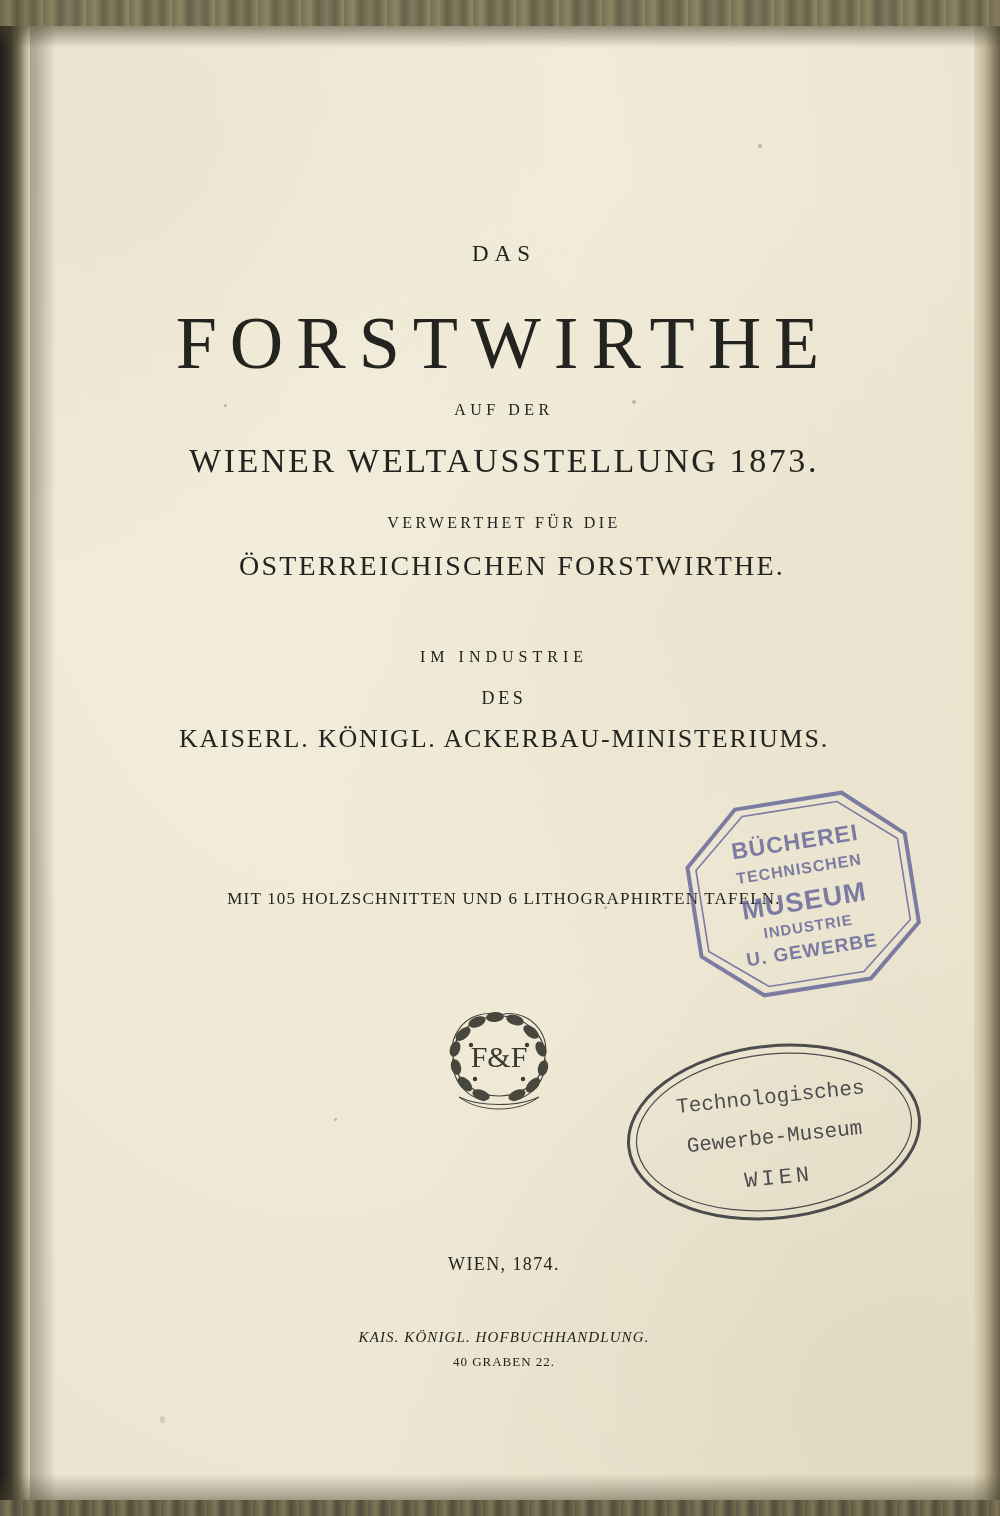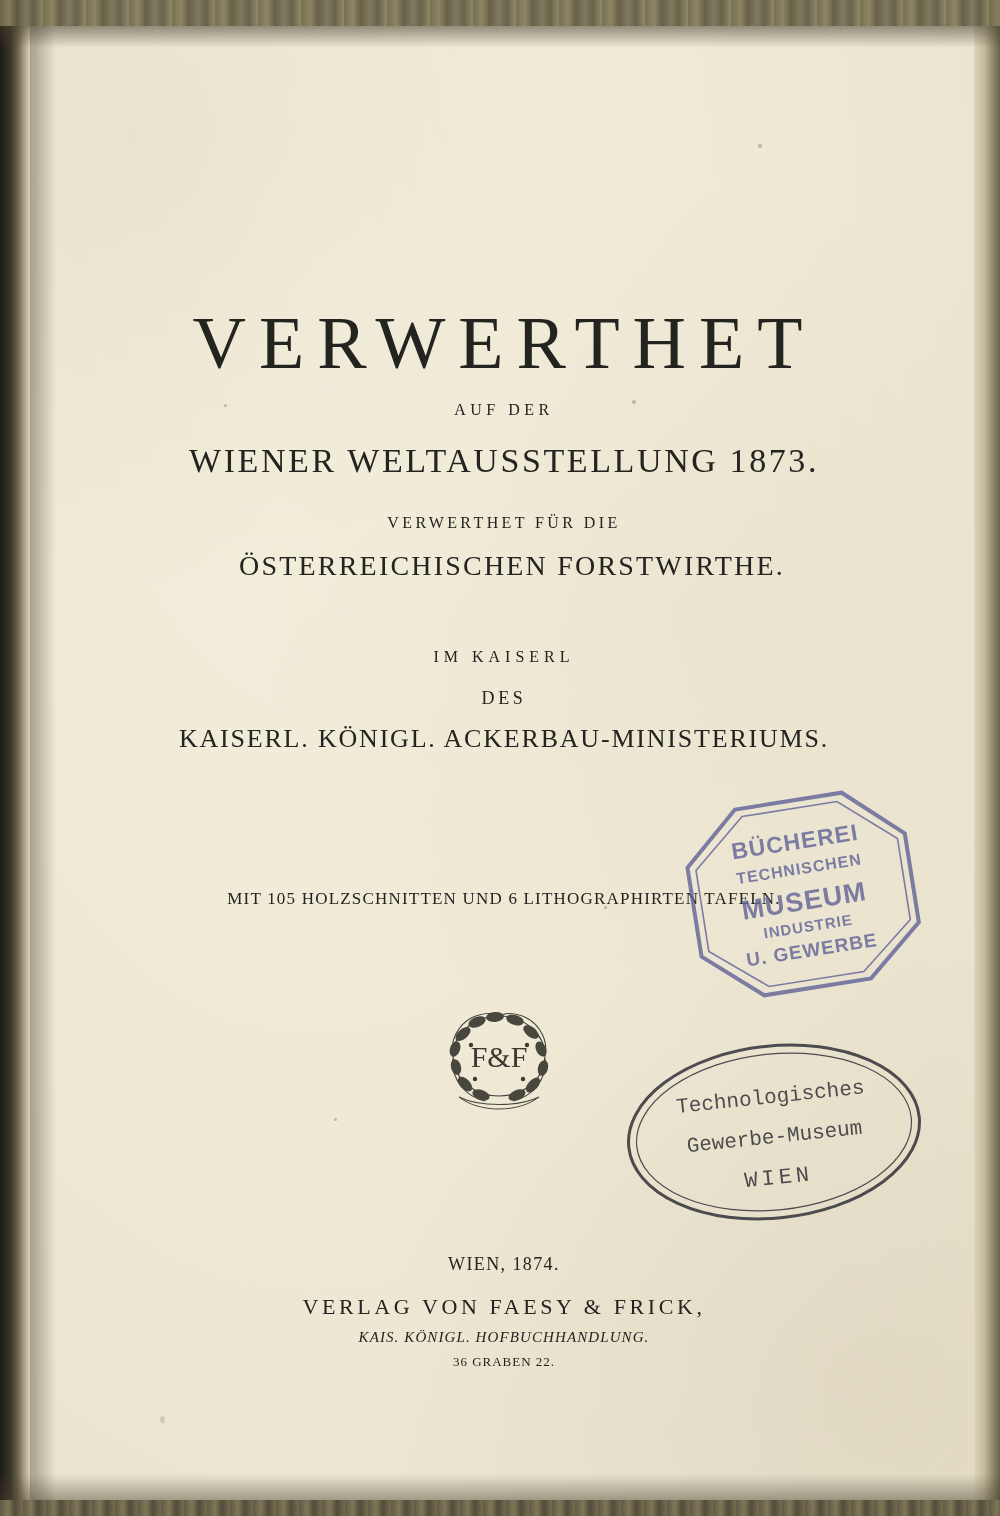--- a/index.html
+++ b/index.html
@@ -199,34 +199,34 @@
   <div class="left-edge"></div>
   <div class="left-edge-shadow"></div>
   <div class="right-edge"></div>
   <div class="top-marble"></div>
   <div class="top-fade"></div>
   <div class="bottom-marble"></div>
   <div class="bottom-fade"></div>
 
   <div class="content">
 
-    <div class="ln forstwesen">VERWERTHET</div>
+    <div class="ln das">DAS</div>
+    <div class="ln forstwesen">FORSTWIRTHE</div>
     <div class="ln aufder">AUF DER</div>
     <div class="ln wiener">WIENER WELTAUSSTELLUNG 1873.</div>
     <div class="ln verwerthet">VERWERTHET FÜR DIE</div>
     <div class="ln oesterr">ÖSTERREICHISCHEN FORSTWIRTHE.</div>
-    <div class="ln imauftrage">IM KAISERL</div>
+    <div class="ln imauftrage">IM INDUSTRIE</div>
     <div class="ln des">DES</div>
     <div class="ln kaiserl">KAISERL. KÖNIGL. ACKERBAU-MINISTERIUMS.</div>
     <div class="ln mit105">MIT 105 HOLZSCHNITTEN UND 6 LITHOGRAPHIRTEN TAFELN.</div>
 
     <div class="ln imprint-city">WIEN, 1874.</div>
-    <div class="ln imprint-verlag">VERLAG VON FAESY &amp; FRICK,</div>
     <div class="ln imprint-hof">KAIS. KÖNIGL. HOFBUCHHANDLUNG.</div>
-    <div class="ln imprint-addr">36 GRABEN 22.</div>
+    <div class="ln imprint-addr">40 GRABEN 22.</div>
 
     <div class="device">
       <svg viewBox="0 0 160 115" width="160" height="115" aria-hidden="true">
         <g stroke="#35352e" fill="none" stroke-width="1.1">
           <ellipse cx="80" cy="55" rx="46" ry="40"></ellipse>
           <path d="M34 55 C30 35 44 18 60 14 C70 11 78 13 80 16"></path>
           <path d="M126 55 C130 35 116 18 100 14 C90 11 82 13 80 16"></path>
           <path d="M34 58 C32 80 48 96 66 100"></path>
           <path d="M126 58 C128 80 112 96 94 100"></path>
         </g>

